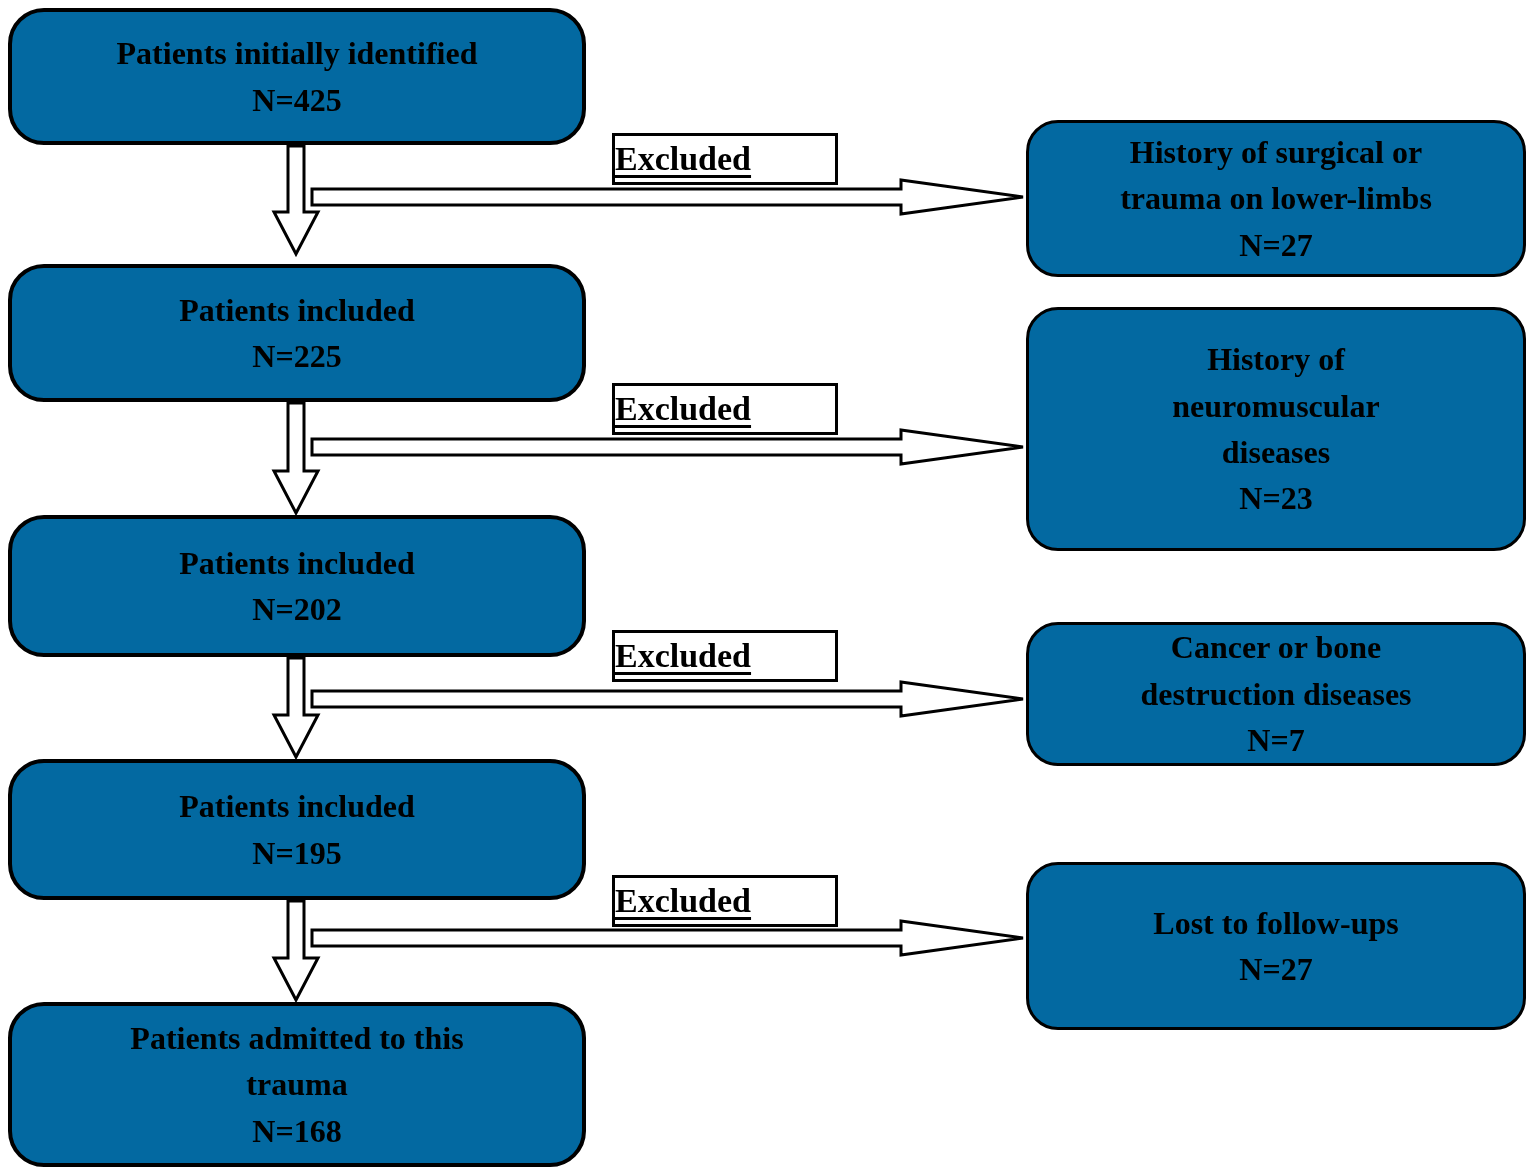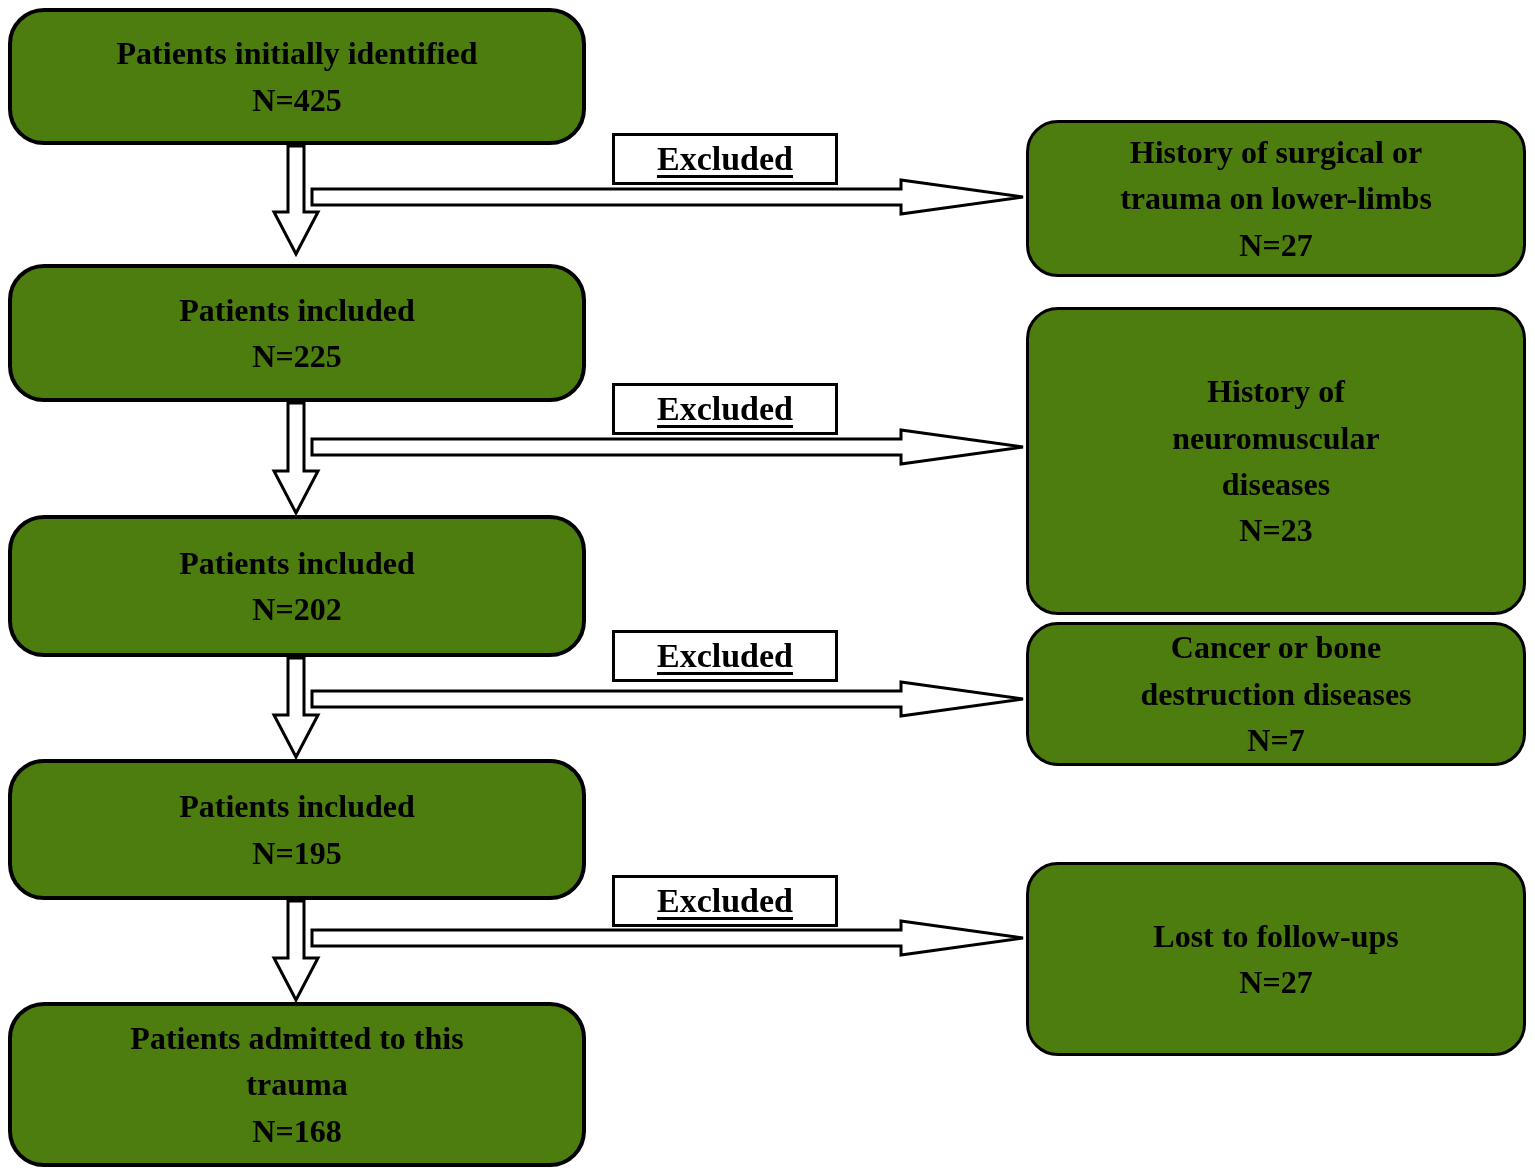--- a/index.html
+++ b/index.html
@@ -20,21 +20,21 @@
     position: absolute;
     left: 0;
     top: 0;
     width: 1535px;
     height: 1173px;
     pointer-events: none;
   }
   .node {
     position: absolute;
     box-sizing: border-box;
-    background: #4d7c0f;
+    background: #0369a1;
     border: 4px solid #000000;
     display: flex;
     flex-direction: column;
     justify-content: center;
     align-items: center;
     text-align: center;
     font-weight: bold;
     font-size: 32px;
     line-height: 1.45;
   }
@@ -51,21 +51,21 @@
   }
   .excl {
     position: absolute;
     box-sizing: border-box;
     left: 612px;
     width: 226px;
     height: 52px;
     background: #ffffff;
     border: 3px solid #000000;
     display: flex;
-    justify-content: center;
+    justify-content: flex-start;
     align-items: center;
     font-weight: bold;
     font-size: 34px;
   }
   .excl .lbl {
     text-decoration: underline;
     text-decoration-thickness: 3px;
     text-underline-offset: 5px;
   }
   .line { white-space: nowrap; }
@@ -126,31 +126,31 @@
   <div class="excl" style="top:875px;">
     <span class="lbl">Excluded</span>
   </div>
 
   <div class="node node-right" style="top:120px; height:157px;">
     <div class="line">History of surgical or</div>
     <div class="line">trauma on lower-limbs</div>
     <div class="line">N=27</div>
   </div>
 
-  <div class="node node-right" style="top:307px; height:308px;">
+  <div class="node node-right" style="top:307px; height:244px;">
     <div class="line">History of</div>
     <div class="line">neuromuscular</div>
     <div class="line">diseases</div>
     <div class="line">N=23</div>
   </div>
 
   <div class="node node-right" style="top:622px; height:144px;">
     <div class="line">Cancer or bone</div>
     <div class="line">destruction diseases</div>
     <div class="line">N=7</div>
   </div>
 
-  <div class="node node-right" style="top:862px; height:194px;">
+  <div class="node node-right" style="top:862px; height:168px;">
     <div class="line">Lost to follow-ups</div>
     <div class="line">N=27</div>
   </div>
 
 </div>
 
 </body></html>

